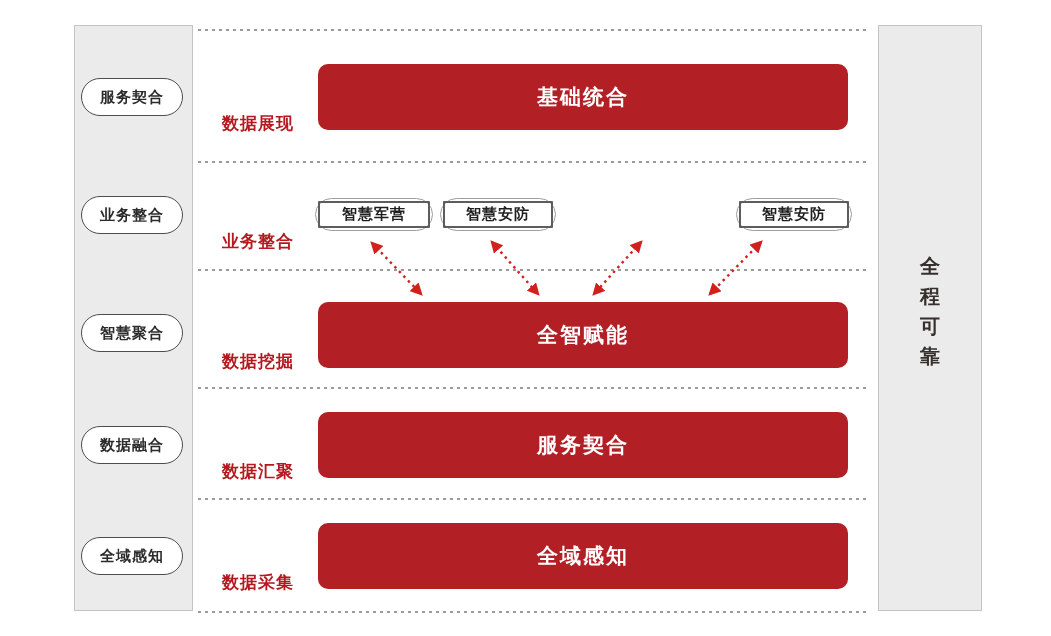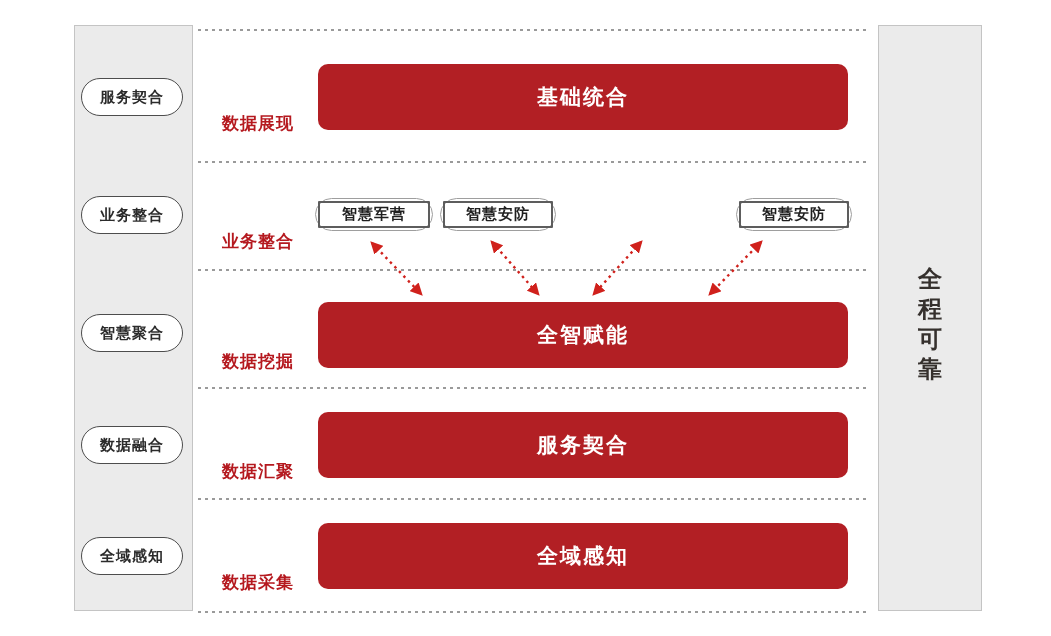--- a/index.html
+++ b/index.html
@@ -116,27 +116,26 @@
     height: 636px;
     pointer-events: none;
   }
 
   
   .vertical-label {
     position: absolute;
     left: 915px;
     top: 251px;
     width: 30px;
-    font-size: 24px;
+    font-size: 20px;
     line-height: 30px;
     font-weight: bold;
     color: #35302d;
     text-align: center;
     word-break: break-all;
-    margin-top: 13px;
   }
 </style>
 </head>
 <body>
 
 <div class="canvas">
 
   <div class="side-panel left"></div>
   <div class="side-panel right"></div>
 

